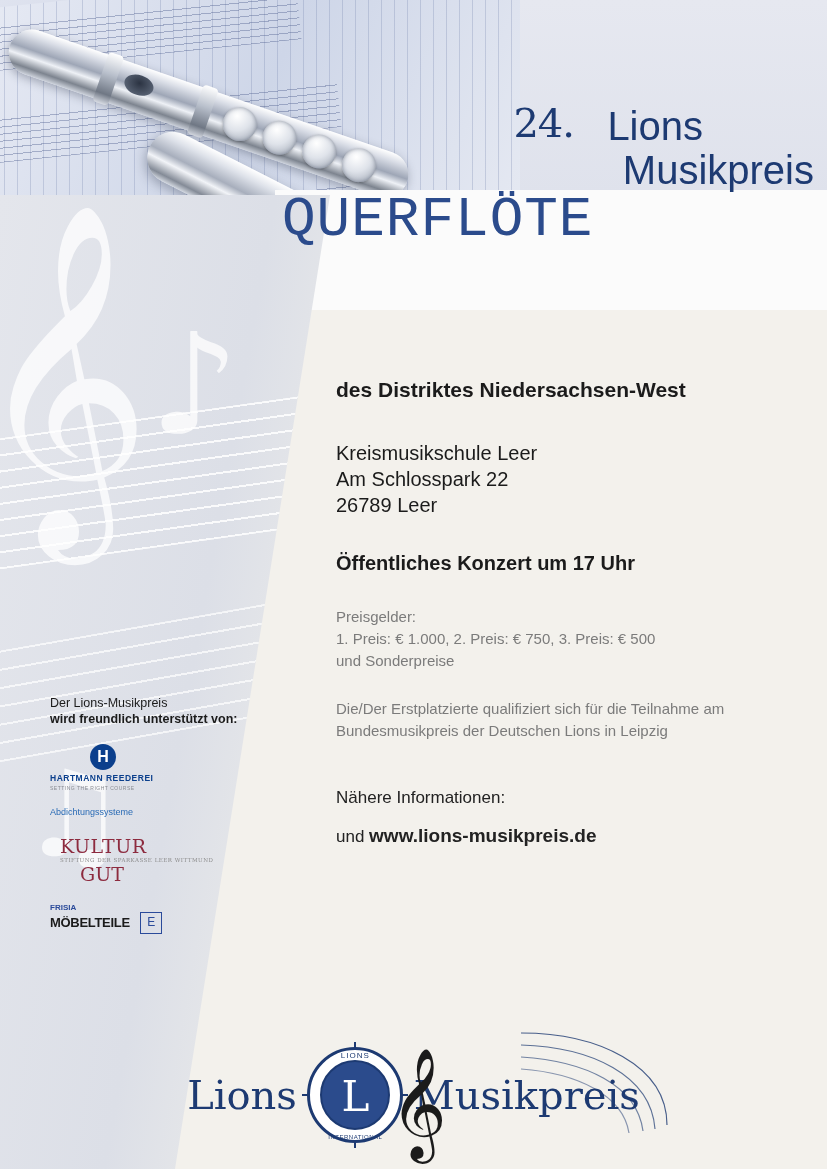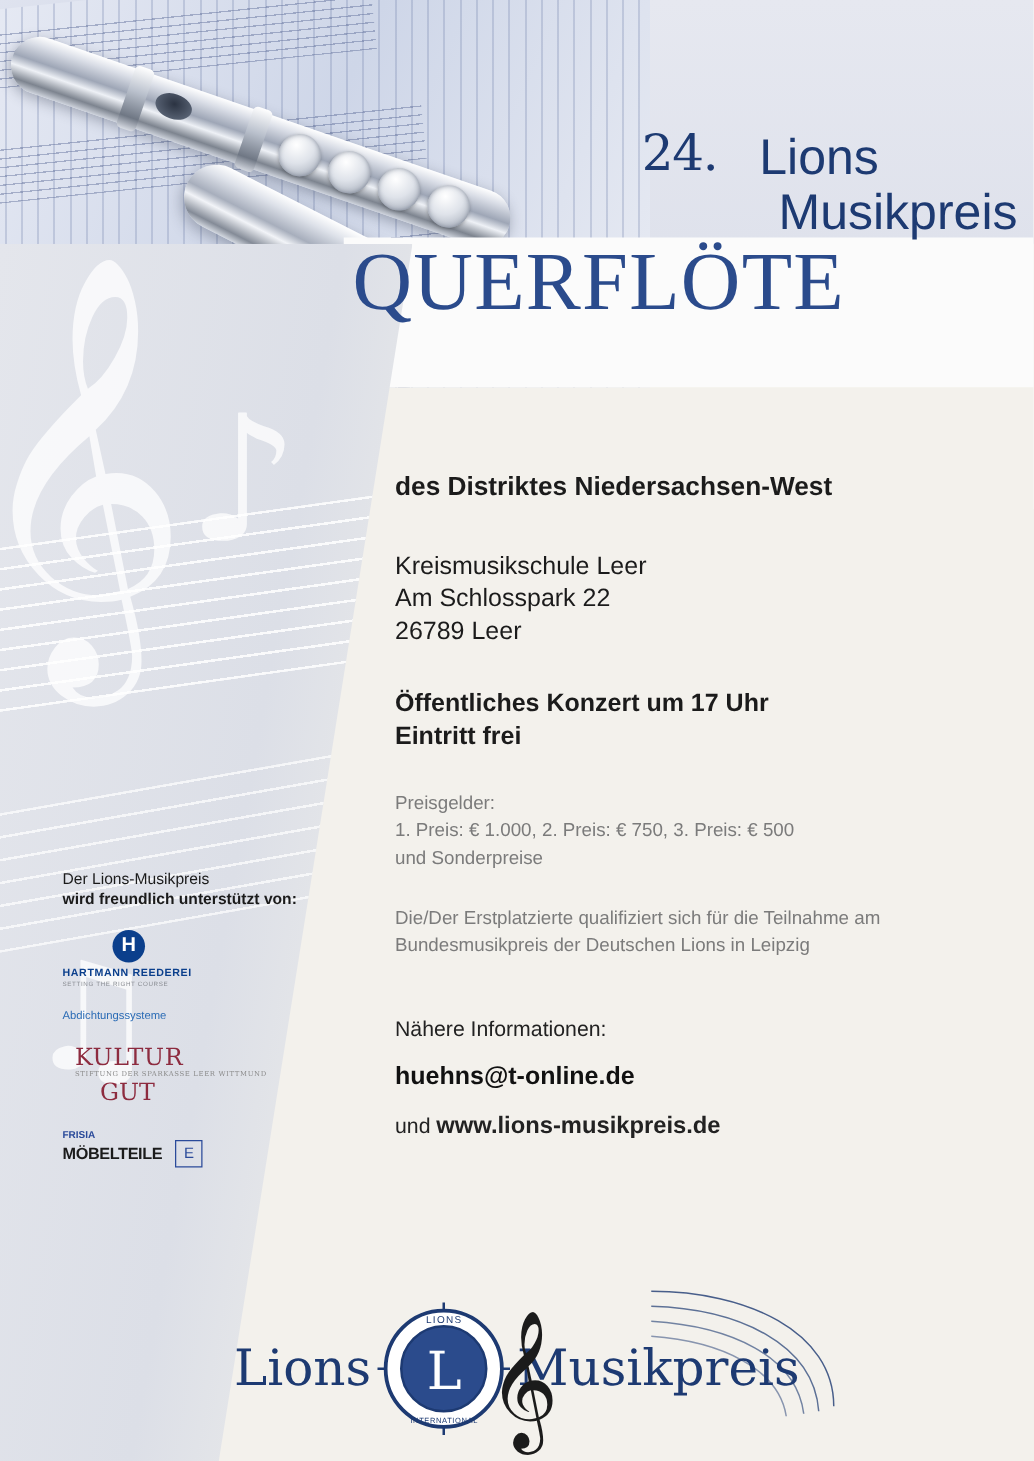--- a/index.html
+++ b/index.html
@@ -152,31 +152,31 @@
   .musikpreis-word {
     position: absolute;
     right: 13px; top: 148px;
     font-size: 40px;
     color: #1d3a72;
     font-family: "Liberation Sans", sans-serif;
   }
   .querfloete {
     position: absolute;
     left: 282px; top: 188px;
-    font-size: 66px;
+    font-size: 56px;
     letter-spacing: 1px;
     color: #2b4b8c;
-    font-family: Liberation Serif, serif;
+    font-family: Liberation Mono, monospace;
     font-weight: 400;
   }
 
   
   .main-text {
     position: absolute;
-    left: 316px; top: 378px;
+    left: 336px; top: 378px;
     width: 470px;
     color: #1b1b1b;
   }
   .subtitle {
     font-size: 21px;
     font-weight: bold;
     margin: 0 0 38px 0;
   }
   .addr {
     font-size: 20px;
@@ -390,36 +390,34 @@
     <p class="subtitle">des Distriktes Niedersachsen-West</p>
 
     <div class="addr">
       <div>Kreismusikschule Leer</div>
       <div>Am Schlosspark 22</div>
       <div>26789 Leer</div>
     </div>
 
     <div class="when">
       <div>Öffentliches Konzert um 17 Uhr</div>
-      <div>Eintritt frei</div>
     </div>
 
     <div class="prizes">
       <div>Preisgelder:</div>
       <div>1. Preis: € 1.000, 2. Preis: € 750, 3. Preis: € 500</div>
       <div>und Sonderpreise</div>
     </div>
 
     <div class="qualify">
       <div>Die/Der Erstplatzierte qualifiziert sich für die Teilnahme am</div>
       <div>Bundesmusikpreis der Deutschen Lions in Leipzig</div>
     </div>
 
     <p class="info-label">Nähere Informationen:</p>
-    <p class="mail">huehns@t-online.de</p>
     <p class="web"><span>und </span><b>www.lions-musikpreis.de</b></p>
   </div>
 
   <div class="sponsors">
     <div class="sp-line1">Der Lions-Musikpreis</div>
     <div class="sp-line2">wird freundlich unterstützt von:</div>
 
     <div class="sp-logo logo-hartmann">
       <div class="mark">H</div>
       <div class="t1">HARTMANN REEDEREI</div>

